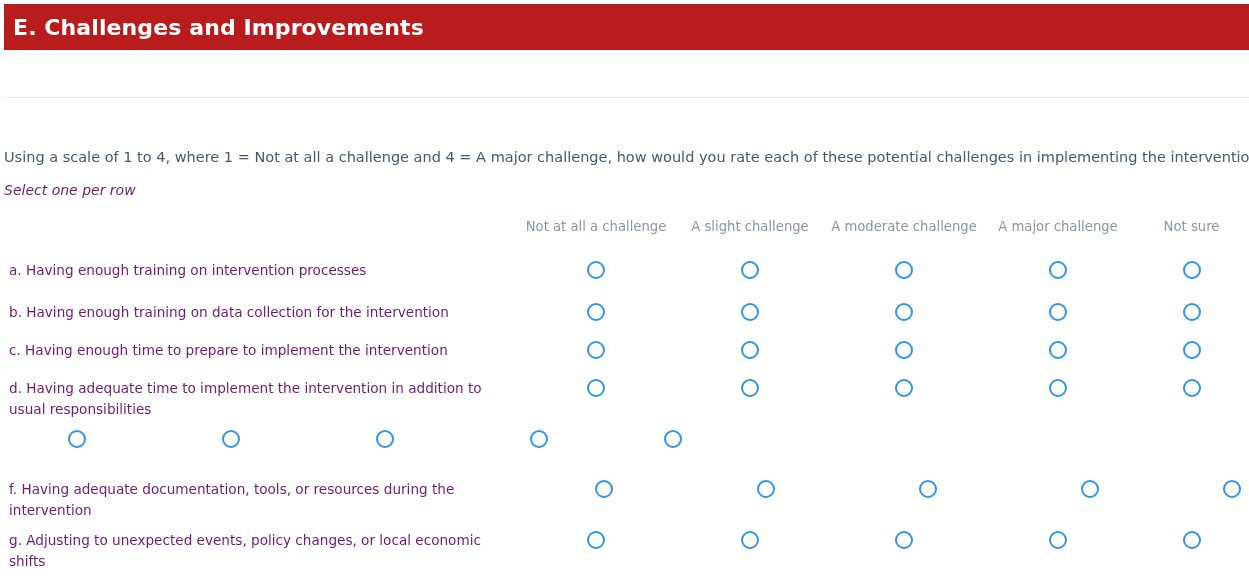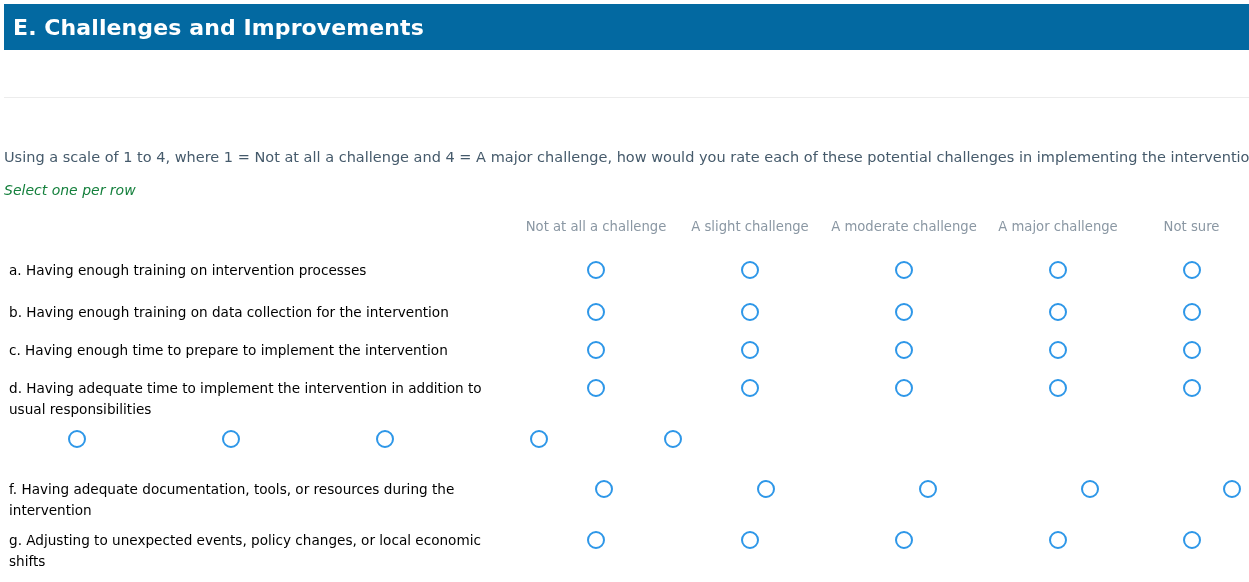--- a/index.html
+++ b/index.html
@@ -15,21 +15,21 @@
     -webkit-font-smoothing: antialiased;
   }
 
   
   .section-banner {
     position: absolute;
     left: 4px;
     top: 4px;
     width: 1245px;
     height: 46px;
-    background: #0369a1;
+    background: #b91c1c;
     box-sizing: border-box;
     display: flex;
     align-items: center;
   }
   .section-banner-title {
     color: #ffffff;
     font-size: 22px;
     font-weight: bold;
     letter-spacing: 0.1px;
     padding-left: 9px;
@@ -53,21 +53,21 @@
     top: 146px;
     width: 1230px;
   }
   .question-text {
     color: #455a6b;
     font-size: 14.5px;
     line-height: 22px;
     white-space: nowrap;
   }
   .question-hint {
-    color: #15803d;
+    color: #701a75;
     font-size: 14px;
     font-style: italic;
     line-height: 22px;
     margin-top: 11px;
   }
 
   
   .matrix {
     position: absolute;
     left: 0;
@@ -81,21 +81,21 @@
   }
   .matrix-header-row {
     height: 30px;
   }
   .label-cell {
     width: 519px;
     flex: 0 0 519px;
     box-sizing: border-box;
     padding-left: 9px;
     padding-right: 14px;
-    color: #000000;
+    color: #701a75;
     font-size: 13.6px;
     line-height: 21px;
   }
   .header-label-spacer {
     width: 519px;
     flex: 0 0 519px;
   }
   .option-cell {
     flex: 0 0 154px;
     width: 154px;

